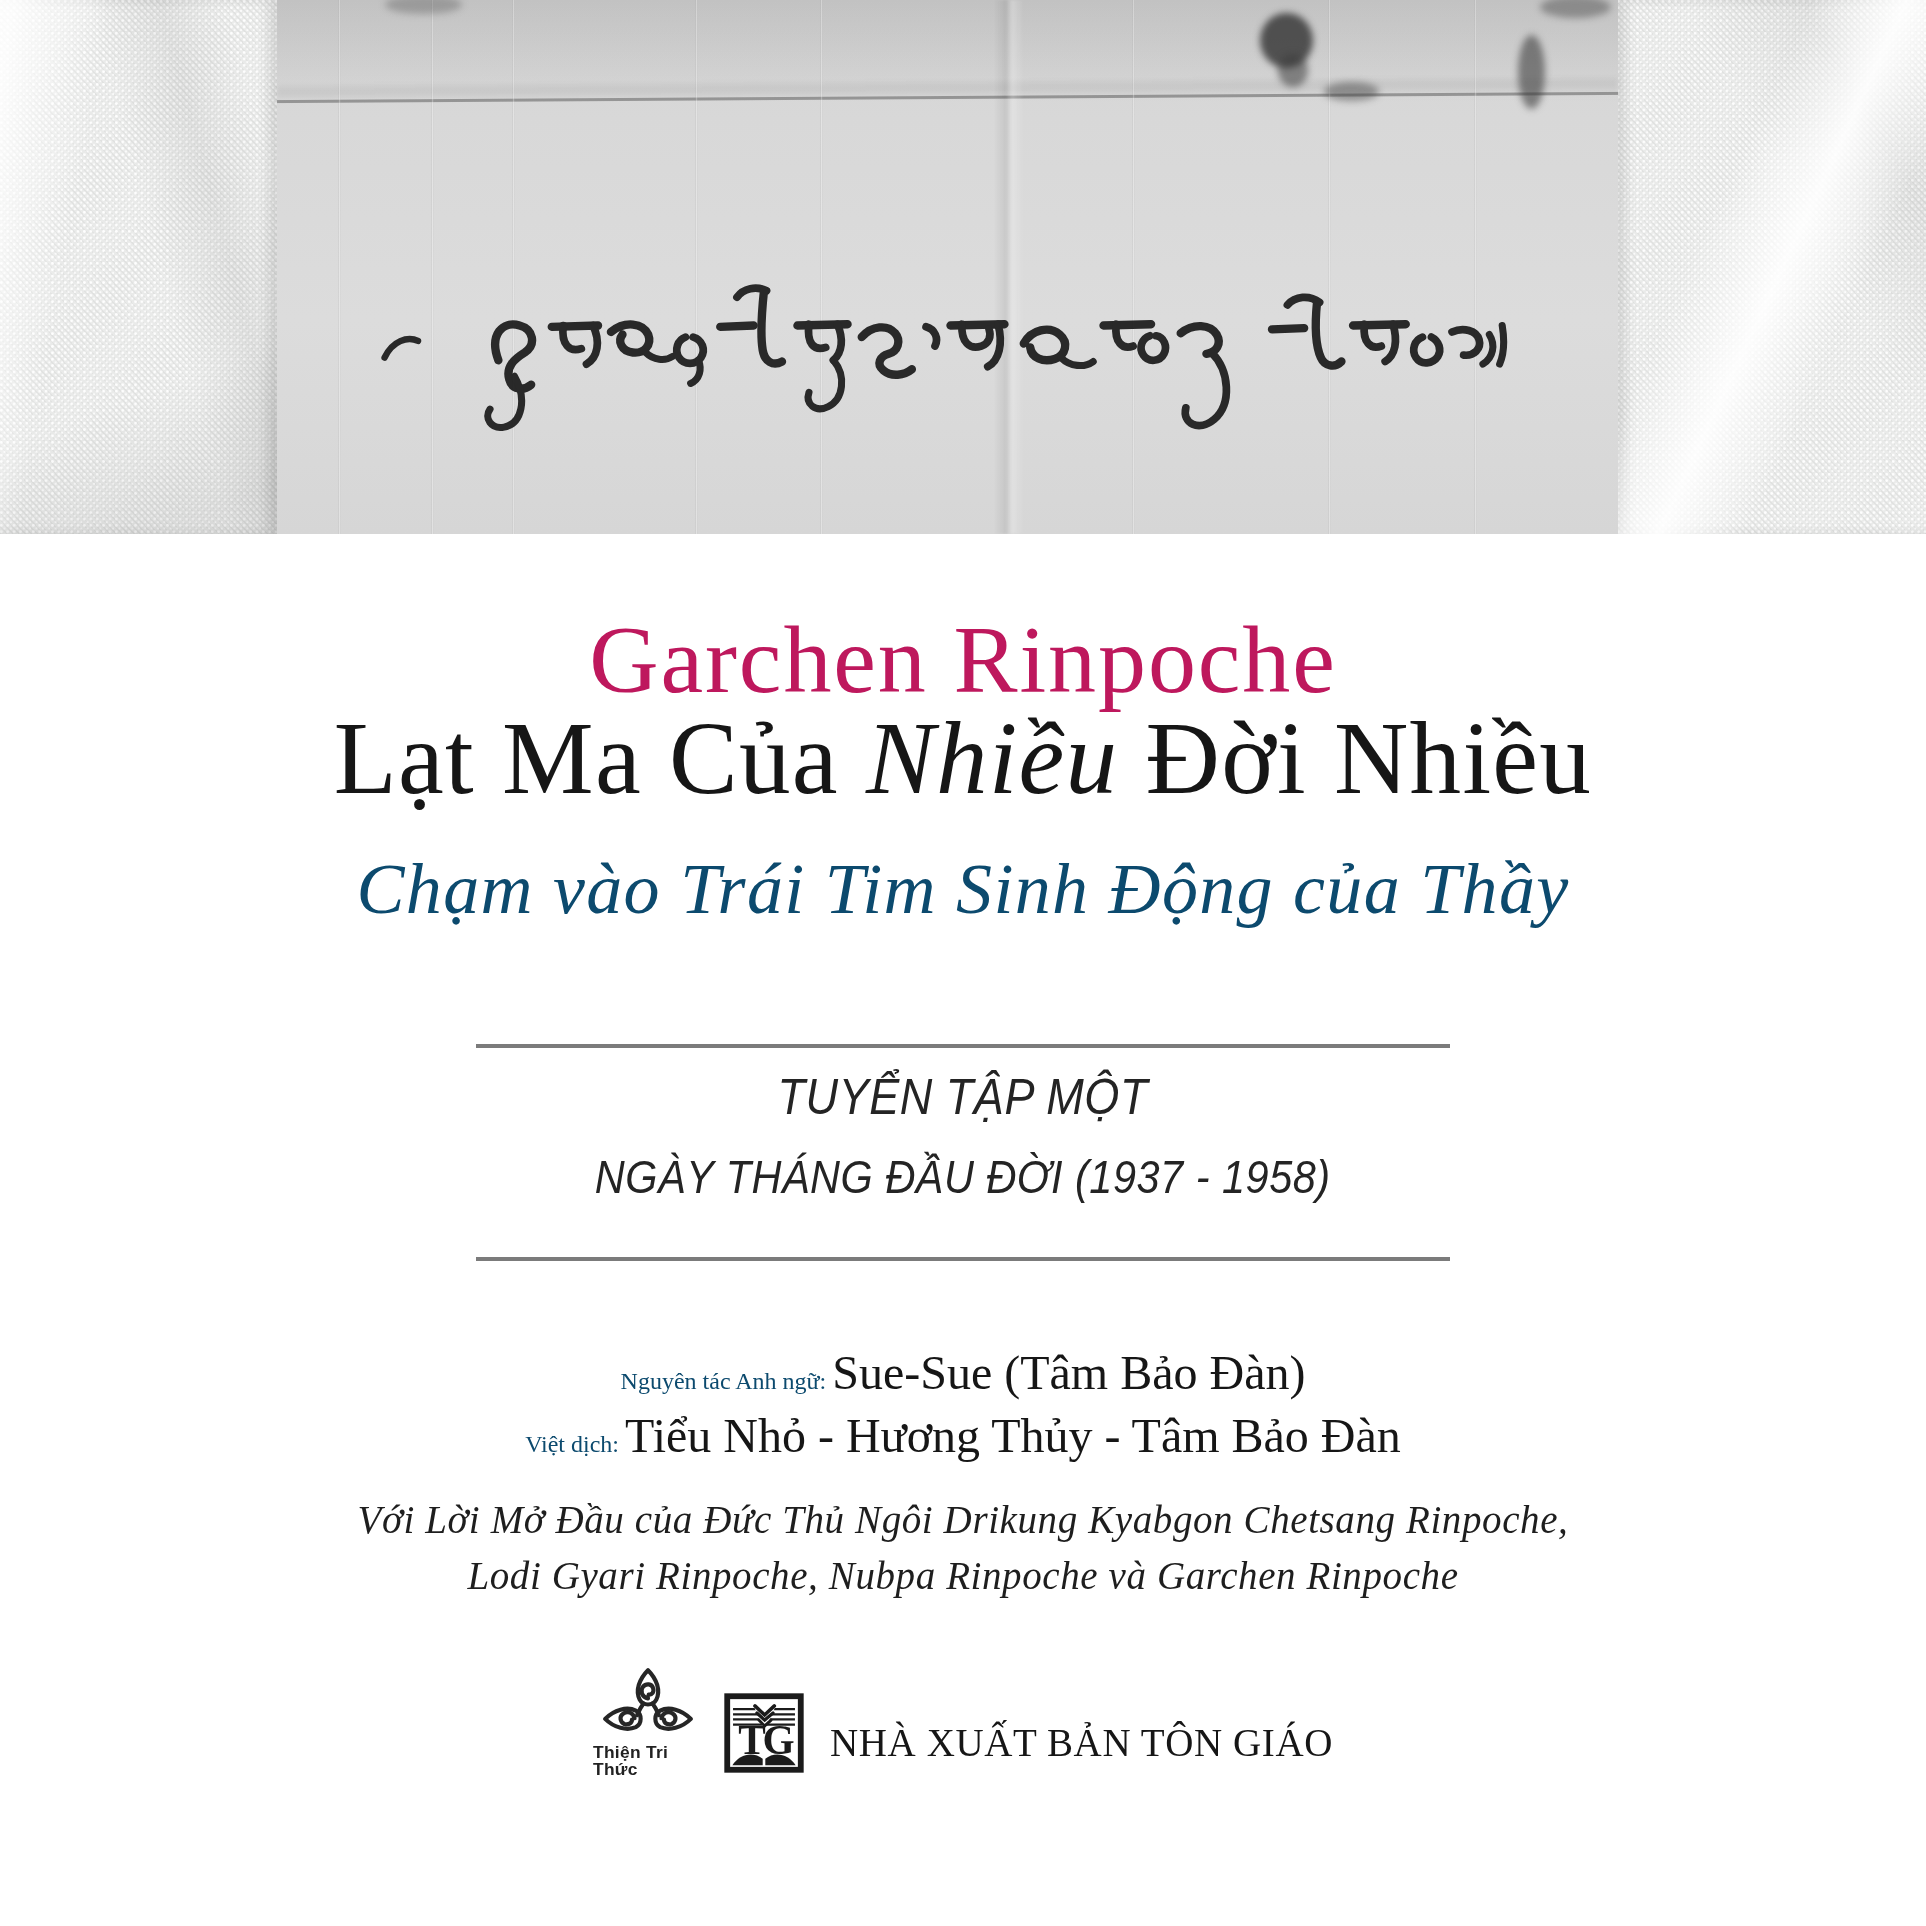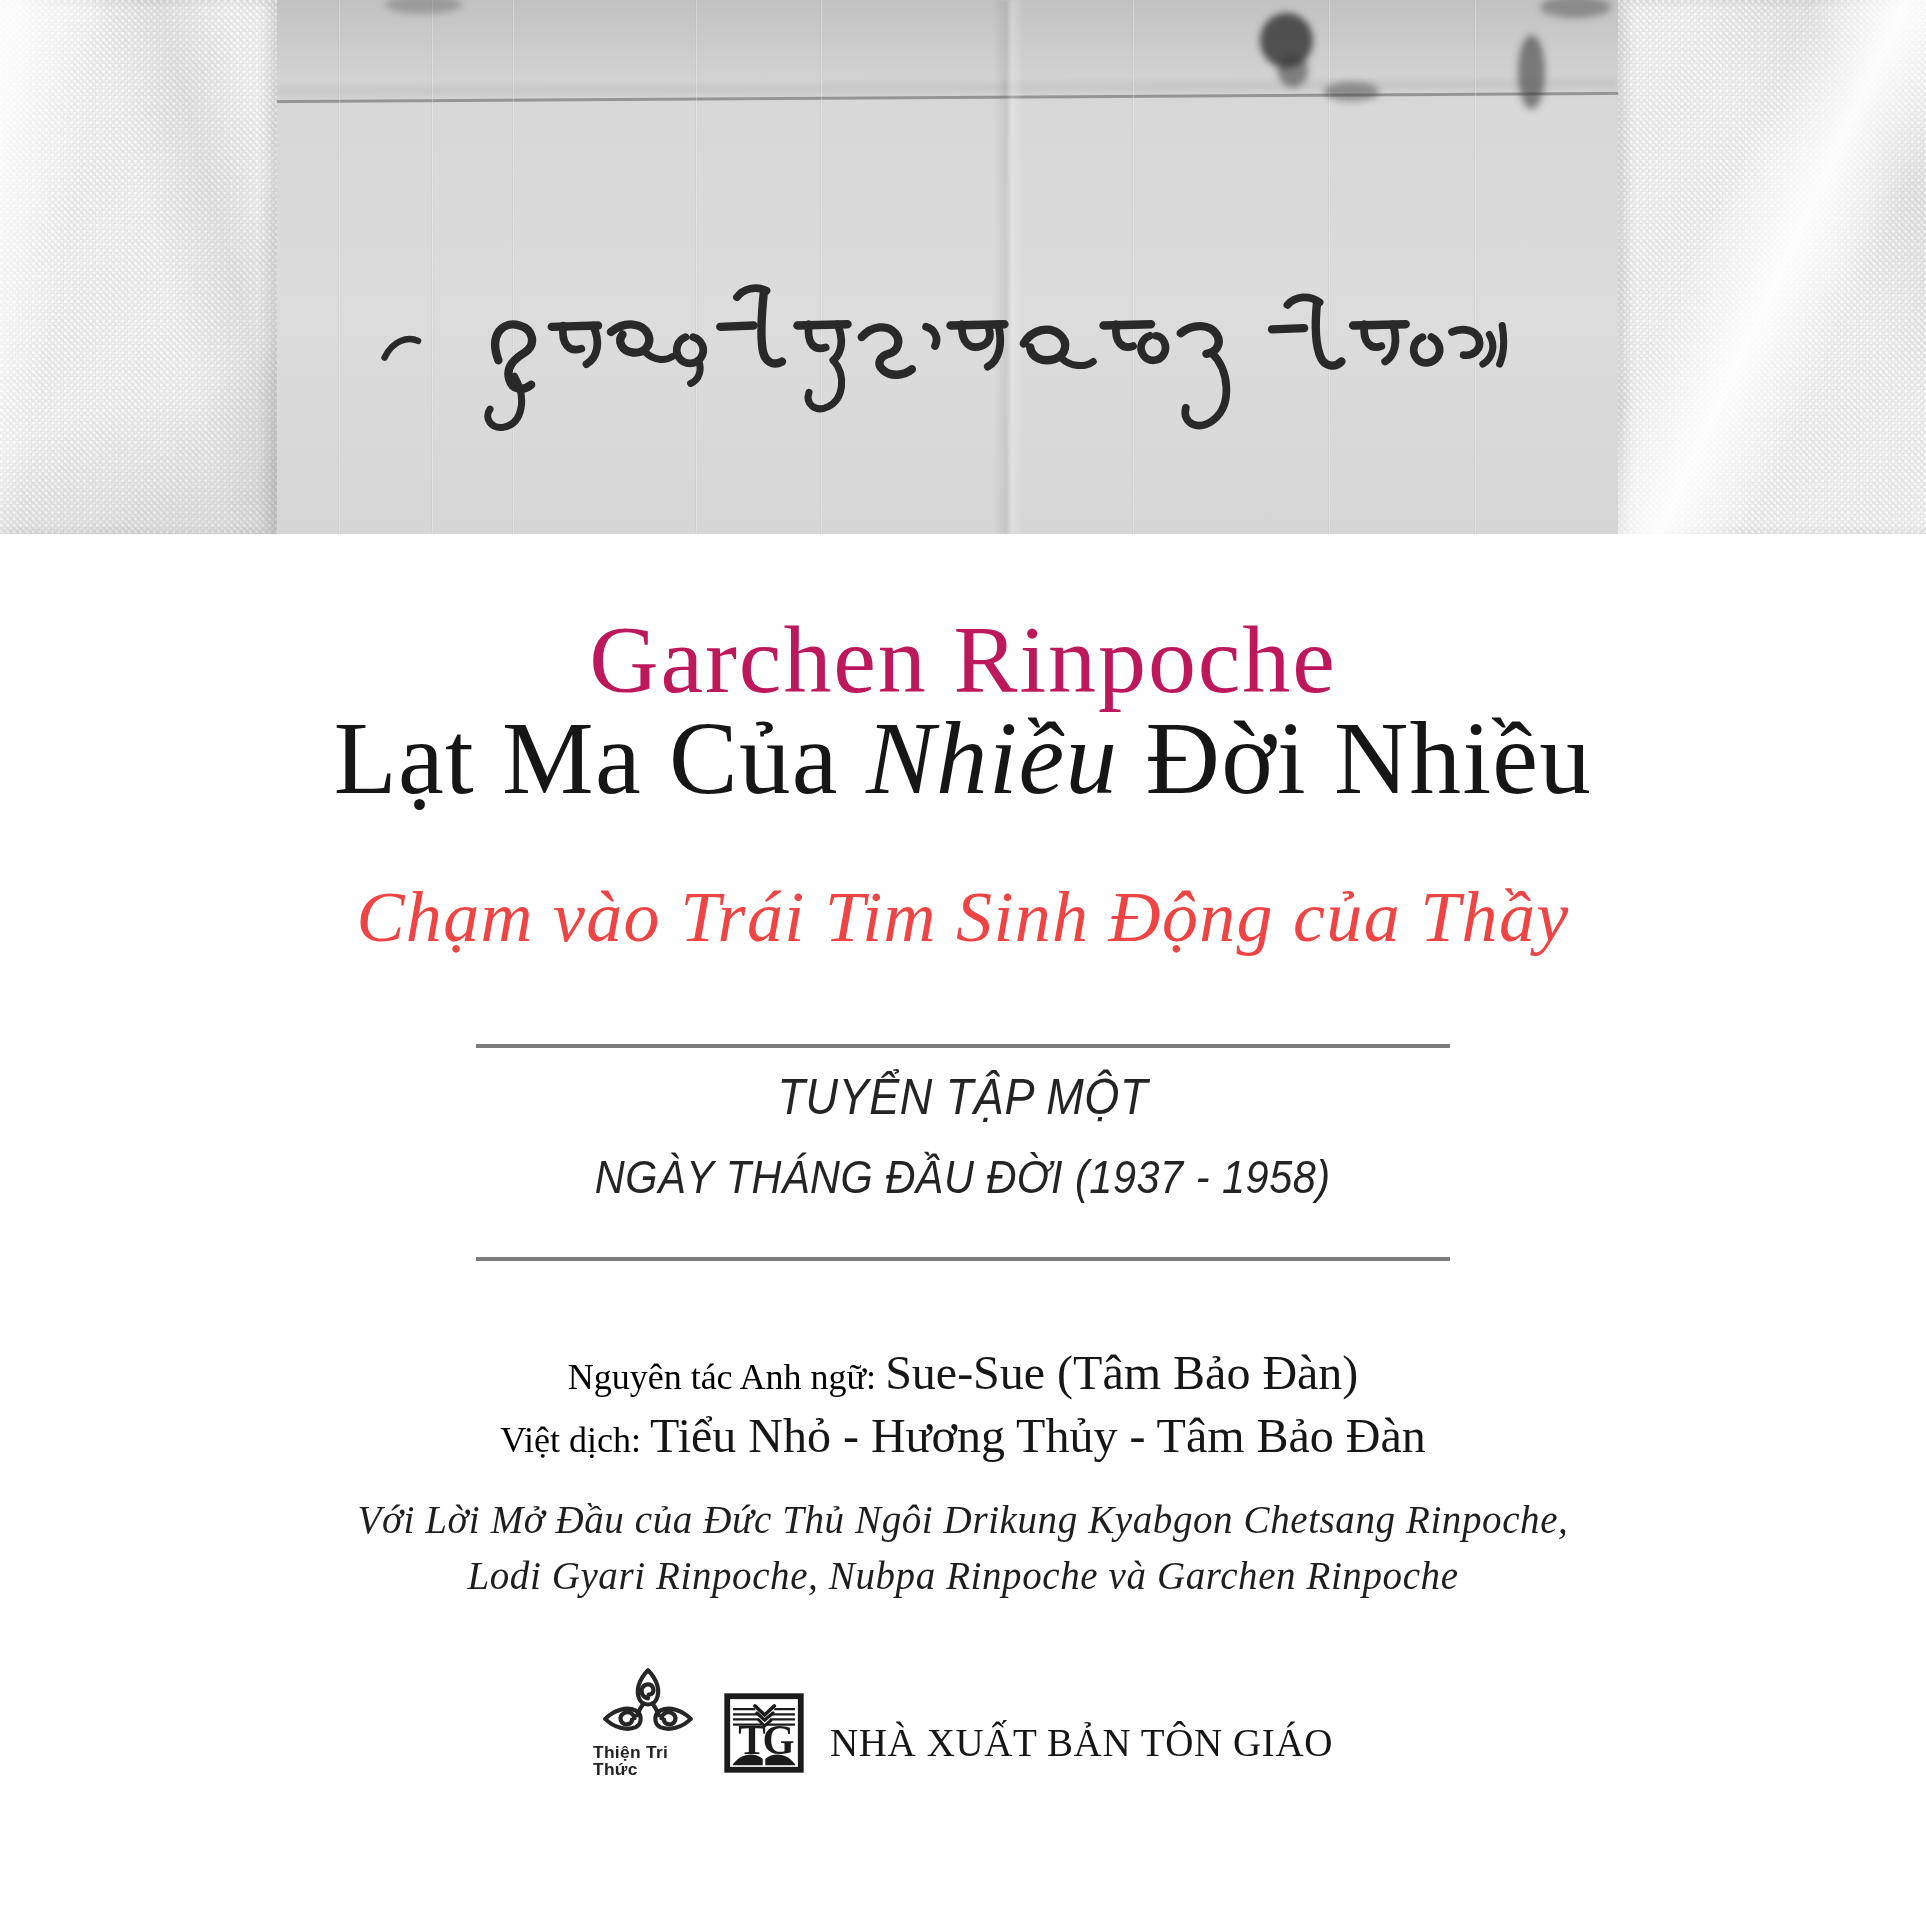--- a/index.html
+++ b/index.html
@@ -40,35 +40,35 @@
           background:linear-gradient(to right, rgba(0,0,0,0), rgba(0,0,0,.08) 40%, rgba(255,255,255,.25) 60%, rgba(0,0,0,0));
           filter:blur(1.3px);}
   .blob{position:absolute;border-radius:50%;filter:blur(3.9px);}
   .script-svg{position:absolute;left:0;top:0;width:1926px;height:534px;}
 
   
   .t-center{position:absolute;left:0;right:0;text-align:center;line-height:1;white-space:nowrap;}
   .title1{top:612px;font-size:96px;letter-spacing:1.9px;color:#be185d;}
   .title2{top:707px;font-size:103px;letter-spacing:1.3px;color:#161616;}
   .title2 .ital{font-style:italic;}
-  .subtitle{top:853px;font-size:72px;font-style:italic;letter-spacing:1.3px;color:#ef4444;margin-top:28px;}
+  .subtitle{top:853px;font-size:72px;font-style:italic;letter-spacing:1.3px;color:#0c4a6e;}
 
   
   .volume-box{position:absolute;left:476px;top:1008px;width:974px;height:209px;
           border-top:4.5px solid #7b7b7b;border-bottom:4.5px solid #7b7b7b;text-align:center;margin-top:36px;}
   .volume-line{display:inline-block;font-family:"Liberation Sans","DejaVu Sans",sans-serif;
           font-style:italic;color:#242424;transform:scaleX(0.9);transform-origin:center;line-height:1.3;}
   .volume-line1{margin-top:16.7px;font-size:50px;letter-spacing:0.6px;}
   .volume-line2{display:block;margin-top:18px;}
   .volume-line2 .volume-line{font-size:46px;letter-spacing:0.6px;}
 
   
   .credit1{top:1349px;}
   .credit2{top:1412px;}
-  .credit-label{font-size:36px;color:#000000;}
+  .credit-label{font-size:24px;color:#0c4a6e;}
   .credit-value{font-size:48px;color:#161616;}
   .foreword{font-size:39px;font-style:italic;color:#1e1e1e;letter-spacing:0.6px;}
   .foreword1{top:1500px;}
   .foreword2{top:1556px;}
 
   
   .logos{position:absolute;left:0;right:0;top:1666px;display:flex;justify-content:center;align-items:flex-start;}
   .ttt{width:109px;text-align:left;}
   .ttt svg{display:block;margin:0 auto;}
   .ttt-label{margin-top:2.6px;font-family:"Liberation Sans","DejaVu Sans",sans-serif;

